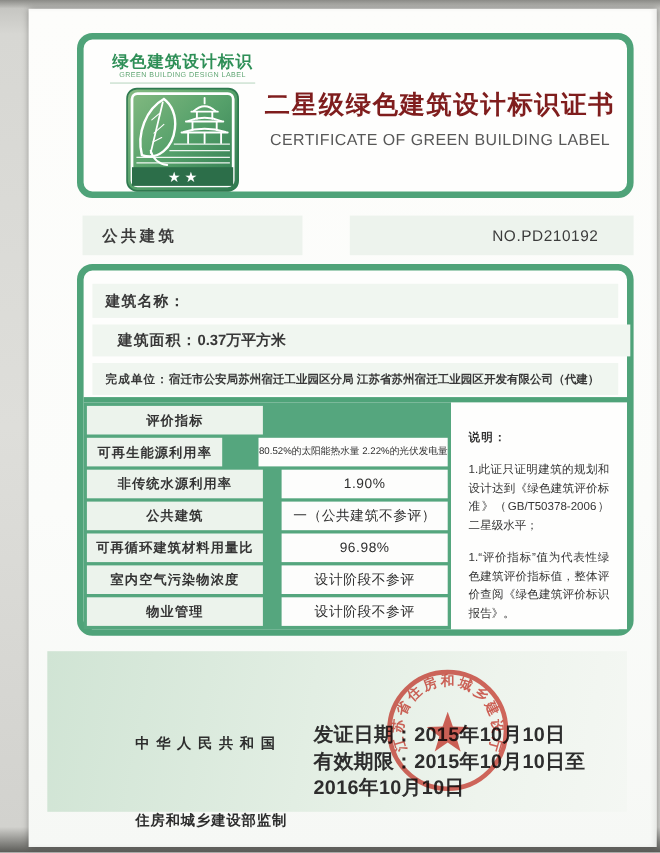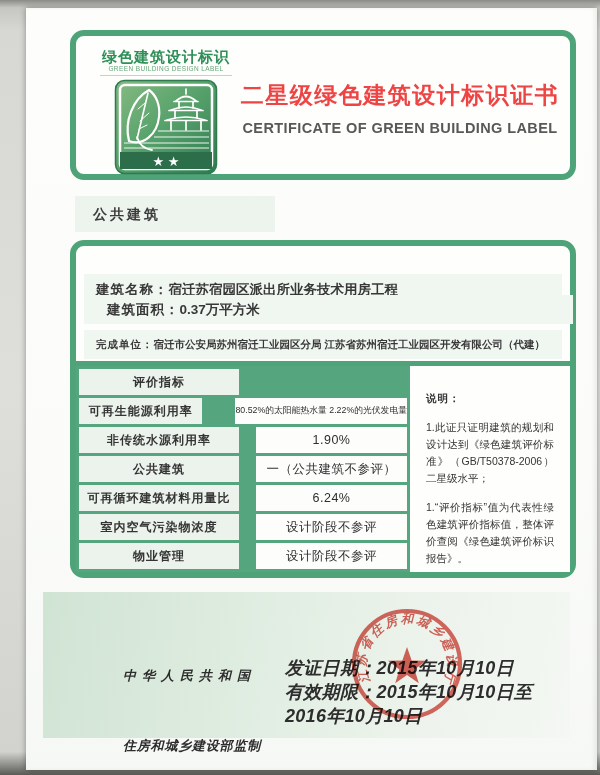--- a/index.html
+++ b/index.html
@@ -16,37 +16,37 @@
   
   .header-box{
     position:absolute;left:44px;top:22px;width:494px;height:138px;
     border:6px solid #4fa379;border-radius:14px;background:#fefefd;
   }
   .logo{position:absolute;left:24px;top:12px;width:132px;text-align:center;}
   .logo-cn{font-size:15px;font-weight:bold;color:#2e8f57;letter-spacing:1px;line-height:17px;}
   .logo-en{font-size:6.5px;color:#64a877;letter-spacing:.4px;line-height:8px;border-bottom:1px solid #bcd8c4;padding-bottom:2px;}
   .badge{margin-top:3px;}
   .title-wrap{position:absolute;left:160px;right:6px;top:44px;text-align:center;}
-  .cert-title{font-size:23px;font-weight:bold;color:#ef4444;letter-spacing:1.5px;white-space:nowrap;}
-  .cert-subtitle{font-size:14.5px;font-weight:bold;color:#585858;letter-spacing:.4px;margin-top:9px;white-space:nowrap;}
+  .cert-title{font-size:23px;font-weight:bold;color:#7f1d1d;letter-spacing:1.5px;white-space:nowrap;}
+  .cert-subtitle{font-size:14.5px;font-weight:normal;color:#585858;letter-spacing:.4px;margin-top:9px;white-space:nowrap;}
   
   .type-box{position:absolute;top:188px;height:36px;background:#edf3ed;color:#3c3c3c;font-size:14px;line-height:36px;}
   .type-left{left:49px;width:200px;font-weight:bold;letter-spacing:3px;padding-left:18px;box-sizing:border-box;}
   .type-right{left:292px;width:258px;text-align:right;padding-right:32px;box-sizing:border-box;letter-spacing:.5px;}
   
   .main-box{
     position:absolute;left:44px;top:232px;width:494px;height:326px;
     border:6px solid #4fa379;border-radius:14px;background:#fefefd;
   }
   .info-row{
     position:absolute;left:8px;width:466px;background:#f0f6f0;
     display:flex;align-items:center;padding-left:12px;color:#383838;font-weight:bold;
   }
   .info-row .lbl{letter-spacing:1px;white-space:nowrap;}
-  .ir1{top:28px;height:31px;font-size:13.5px;}
+  .ir1{top:12px;height:31px;font-size:13.5px;}
   .ir2{top:49px;height:29px;font-size:13.5px;padding-left:23px;}
   .ir3{top:84px;height:29px;font-size:10.5px;}
   .hr-green{position:absolute;left:0;top:115px;width:100%;height:5px;background:#4fa379;}
   .lower-zone{position:absolute;left:0;right:0;top:120px;bottom:0;display:flex;}
   .ind-table{
     width:334px;box-sizing:border-box;background:#55a67e;
     display:flex;flex-direction:column;gap:3px;padding:3px;
   }
   .ind-row{flex:1;display:flex;gap:17px;}
   .ind-label{
@@ -62,21 +62,20 @@
   .notes{
     flex:1;background:#fefefd;padding:24px 16px 0 16px;color:#343434;
     font-size:10.5px;line-height:1.62;text-align:justify;
   }
   .notes .nt{margin-bottom:12px;font-weight:bold;letter-spacing:1px;}
   .notes p{margin:0 0 12px 0;}
   
   .footer-panel{
     position:absolute;left:17px;top:584px;width:527px;height:146px;
     background:linear-gradient(100deg,#d0e4d4 0%,#e2eee3 45%,#eef4ed 75%,#f4f7f3 100%);
-    font-style:italic;
   }
   .issuer{position:absolute;left:80px;top:72px;color:#2d2d2d;font-weight:bold;font-size:13px;line-height:24px;}
   .issuer .l1{letter-spacing:6px;}
   .issuer .l2{letter-spacing:.8px;margin-top:46px;}
   .dates{position:absolute;left:242px;top:64px;color:#2d2d2d;font-weight:bold;font-size:18px;line-height:24px;letter-spacing:.3px;}
   .seal{position:absolute;left:307px;top:15px;width:114px;height:114px;mix-blend-mode:multiply;opacity:.92;}
 </style>
 </head>
 <body>
 
@@ -132,25 +131,25 @@
         <text x="52" y="86.5" text-anchor="middle" font-size="13" fill="#ffffff">★ ★</text>
       </svg>
     </div>
     <div class="title-wrap">
       <div class="cert-title">二星级绿色建筑设计标识证书</div>
       <div class="cert-subtitle">CERTIFICATE OF GREEN  BUILDING  LABEL</div>
     </div>
   </div>
 
   <div class="type-box type-left">公共建筑</div>
+  <div class="type-box type-right">NO.PD210192</div>
 
   <div class="main-box">
     <div class="info-row ir1">
       <span class="lbl">建筑名称：</span>
-      <span class="val">宿迁苏宿园区派出所业务技术用房工程</span>
     </div>
     <div class="info-row ir2">
       <span class="lbl">建筑面积：</span>
       <span class="val">0.37万平方米</span>
     </div>
     <div class="info-row ir3">
       <span class="lbl">完成单位：</span>
       <span class="val">宿迁市公安局苏州宿迁工业园区分局  江苏省苏州宿迁工业园区开发有限公司（代建）</span>
     </div>
 
@@ -168,21 +167,21 @@
         <div class="ind-row">
           <div class="ind-label">非传统水源利用率</div>
           <div class="ind-value">1.90%</div>
         </div>
         <div class="ind-row">
           <div class="ind-label">公共建筑</div>
           <div class="ind-value">一（公共建筑不参评）</div>
         </div>
         <div class="ind-row">
           <div class="ind-label">可再循环建筑材料用量比</div>
-          <div class="ind-value">6.24%</div>
+          <div class="ind-value">96.98%</div>
         </div>
         <div class="ind-row">
           <div class="ind-label">室内空气污染物浓度</div>
           <div class="ind-value">设计阶段不参评</div>
         </div>
         <div class="ind-row">
           <div class="ind-label">物业管理</div>
           <div class="ind-value">设计阶段不参评</div>
         </div>
       </div>

